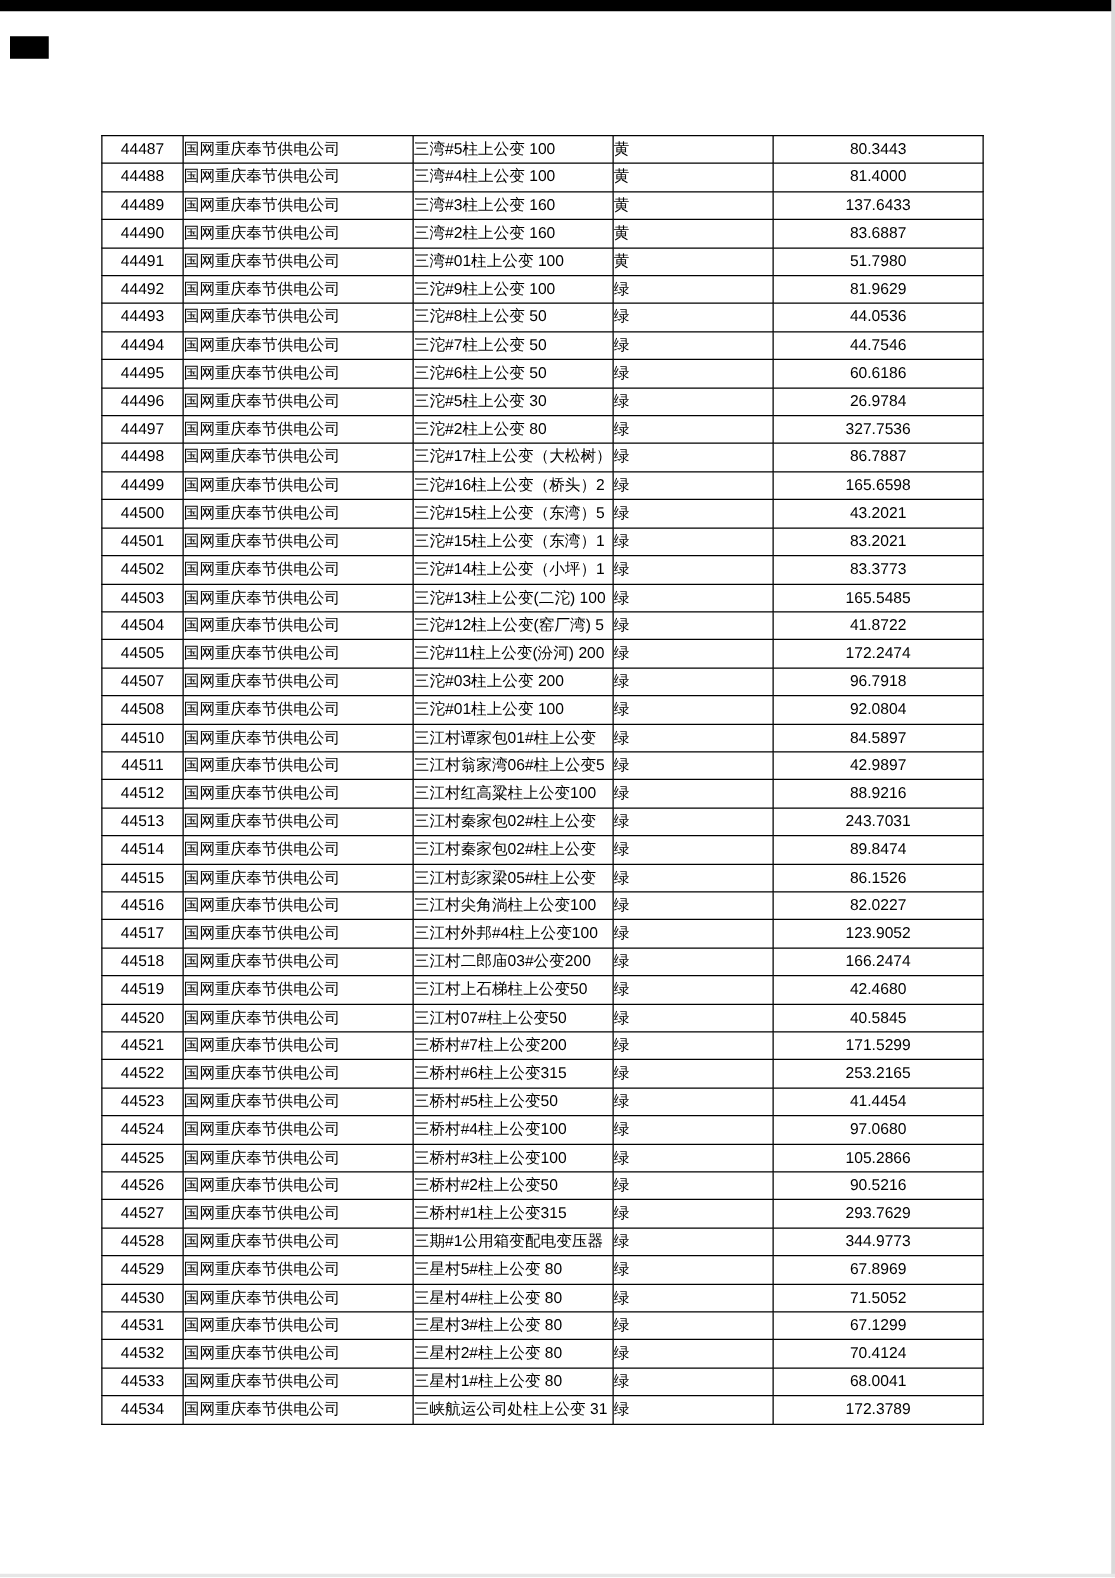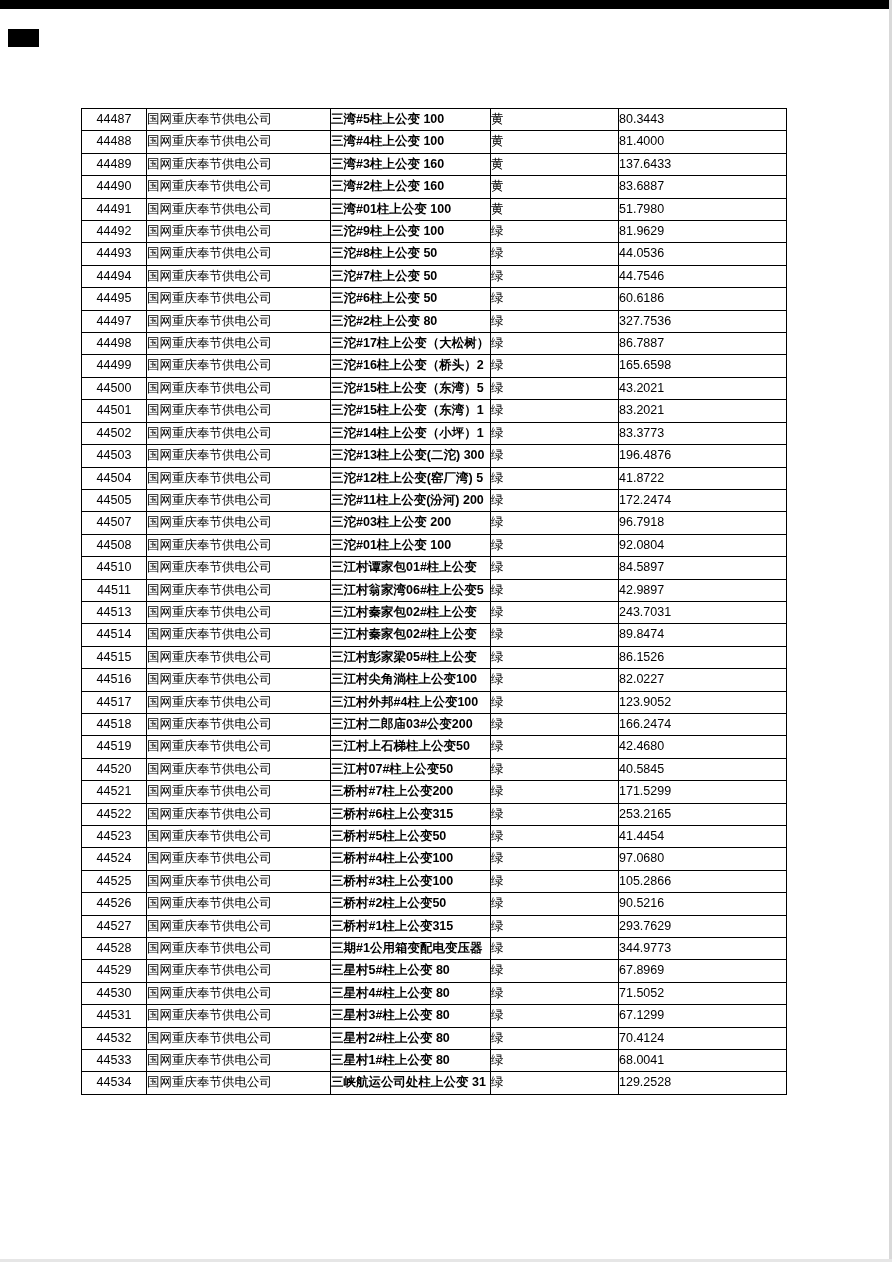--- a/index.html
+++ b/index.html
@@ -61,23 +61,23 @@
     height: 21.4px;
     padding: 0;
     font-size: 12.5px;
     line-height: 21.4px;
     color: #000000;
     overflow: hidden;
     white-space: nowrap;
   }
   td.col-id     { text-align: center; }
   td.col-company{ padding-left: 4px; }
-  td.col-device { padding-left: 3px; font-weight: bold; }
+  td.col-device { padding-left: 3px; }
   td.col-status { padding-left: 3px; }
-  td.col-value  { text-align: left; padding-right: 28px; }
+  td.col-value  { text-align: center; padding-right: 28px; }
 </style>
 </head>
 <body>
 
 <div id="page">
   <div id="top-bar"></div>
   <div id="scan-artifact"></div>
   <div id="edge-right"></div>
   <div id="edge-bottom"></div>
 
@@ -147,20 +147,27 @@
           <td class="col-value">44.7546</td>
         </tr>
         <tr>
           <td class="col-id">44495</td>
           <td class="col-company">国网重庆奉节供电公司</td>
           <td class="col-device">三沱#6柱上公变  50</td>
           <td class="col-status">绿</td>
           <td class="col-value">60.6186</td>
         </tr>
         <tr>
+          <td class="col-id">44496</td>
+          <td class="col-company">国网重庆奉节供电公司</td>
+          <td class="col-device">三沱#5柱上公变 30</td>
+          <td class="col-status">绿</td>
+          <td class="col-value">26.9784</td>
+        </tr>
+        <tr>
           <td class="col-id">44497</td>
           <td class="col-company">国网重庆奉节供电公司</td>
           <td class="col-device">三沱#2柱上公变 80</td>
           <td class="col-status">绿</td>
           <td class="col-value">327.7536</td>
         </tr>
         <tr>
           <td class="col-id">44498</td>
           <td class="col-company">国网重庆奉节供电公司</td>
           <td class="col-device">三沱#17柱上公变（大松树）</td>
@@ -191,23 +198,23 @@
         <tr>
           <td class="col-id">44502</td>
           <td class="col-company">国网重庆奉节供电公司</td>
           <td class="col-device">三沱#14柱上公变（小坪）1</td>
           <td class="col-status">绿</td>
           <td class="col-value">83.3773</td>
         </tr>
         <tr>
           <td class="col-id">44503</td>
           <td class="col-company">国网重庆奉节供电公司</td>
-          <td class="col-device">三沱#13柱上公变(二沱) 300</td>
-          <td class="col-status">绿</td>
-          <td class="col-value">196.4876</td>
+          <td class="col-device">三沱#13柱上公变(二沱) 100</td>
+          <td class="col-status">绿</td>
+          <td class="col-value">165.5485</td>
         </tr>
         <tr>
           <td class="col-id">44504</td>
           <td class="col-company">国网重庆奉节供电公司</td>
           <td class="col-device">三沱#12柱上公变(窑厂湾) 5</td>
           <td class="col-status">绿</td>
           <td class="col-value">41.8722</td>
         </tr>
         <tr>
           <td class="col-id">44505</td>
@@ -238,20 +245,27 @@
           <td class="col-value">84.5897</td>
         </tr>
         <tr>
           <td class="col-id">44511</td>
           <td class="col-company">国网重庆奉节供电公司</td>
           <td class="col-device">三江村翁家湾06#柱上公变5</td>
           <td class="col-status">绿</td>
           <td class="col-value">42.9897</td>
         </tr>
         <tr>
+          <td class="col-id">44512</td>
+          <td class="col-company">国网重庆奉节供电公司</td>
+          <td class="col-device">三江村红高粱柱上公变100</td>
+          <td class="col-status">绿</td>
+          <td class="col-value">88.9216</td>
+        </tr>
+        <tr>
           <td class="col-id">44513</td>
           <td class="col-company">国网重庆奉节供电公司</td>
           <td class="col-device">三江村秦家包02#柱上公变</td>
           <td class="col-status">绿</td>
           <td class="col-value">243.7031</td>
         </tr>
         <tr>
           <td class="col-id">44514</td>
           <td class="col-company">国网重庆奉节供电公司</td>
           <td class="col-device">三江村秦家包02#柱上公变</td>
@@ -389,17 +403,17 @@
           <td class="col-company">国网重庆奉节供电公司</td>
           <td class="col-device">三星村1#柱上公变   80</td>
           <td class="col-status">绿</td>
           <td class="col-value">68.0041</td>
         </tr>
         <tr>
           <td class="col-id">44534</td>
           <td class="col-company">国网重庆奉节供电公司</td>
           <td class="col-device">三峡航运公司处柱上公变 31</td>
           <td class="col-status">绿</td>
-          <td class="col-value">129.2528</td>
+          <td class="col-value">172.3789</td>
         </tr>
       </tbody>
   </table>
 </div>
 
 </body></html>

